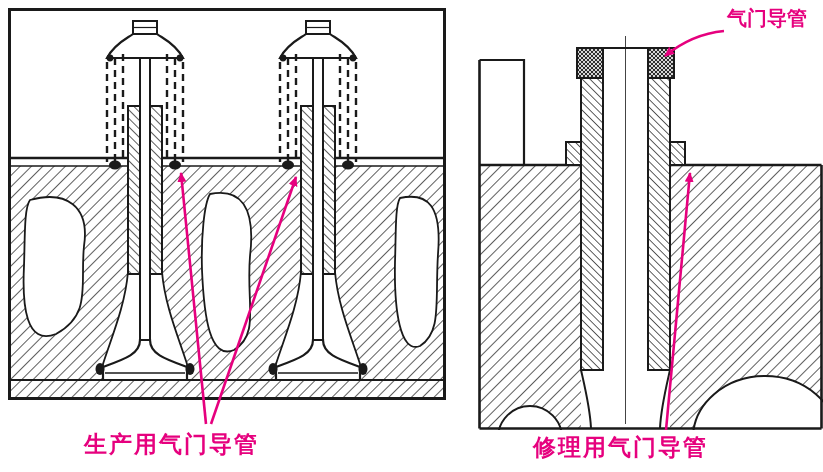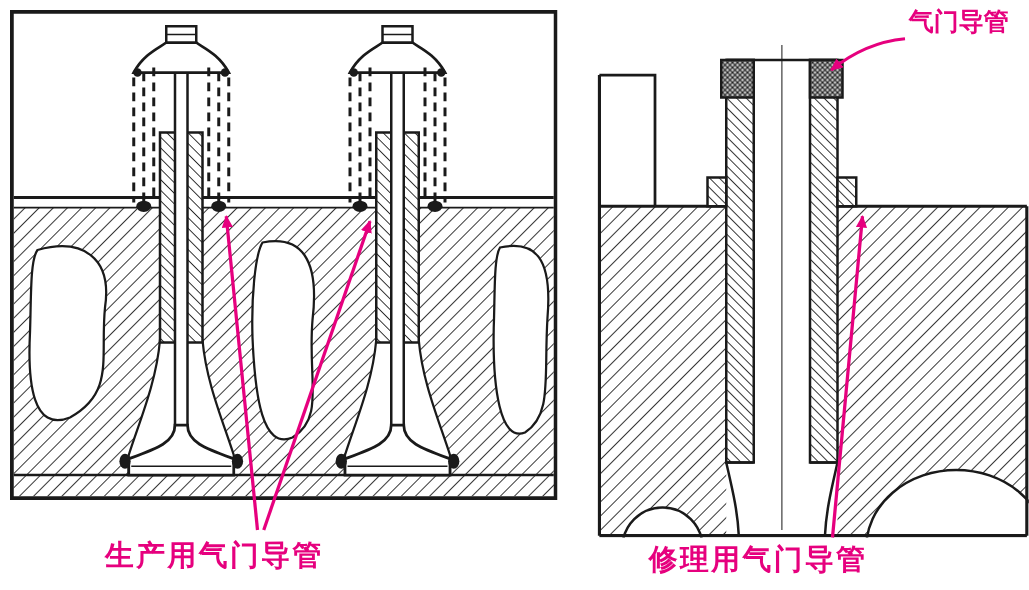--- a/index.html
+++ b/index.html
@@ -136,15 +136,15 @@
       <line x1="211" y1="424" x2="296" y2="177" marker-end="url(#ah)"></line>
       <path d="M724,31 Q692,34 665,56" marker-end="url(#ah)"></path>
       <line x1="666" y1="430" x2="690" y2="173" marker-end="url(#ah)"></line>
     </g>
   </svg>
 
   <div class="label seal-label" style="left:727px; top:5px;">
     <div>气门导管</div>
   </div>
   <div class="label big-label" style="left:84px; top:429px;">生产用气门导管</div>
-  <div class="label big-label" style="left:519px; top:432px;">修理用气门导管</div>
+  <div class="label big-label" style="left:533px; top:432px;">修理用气门导管</div>
 
 </div>
 
 </body></html>

